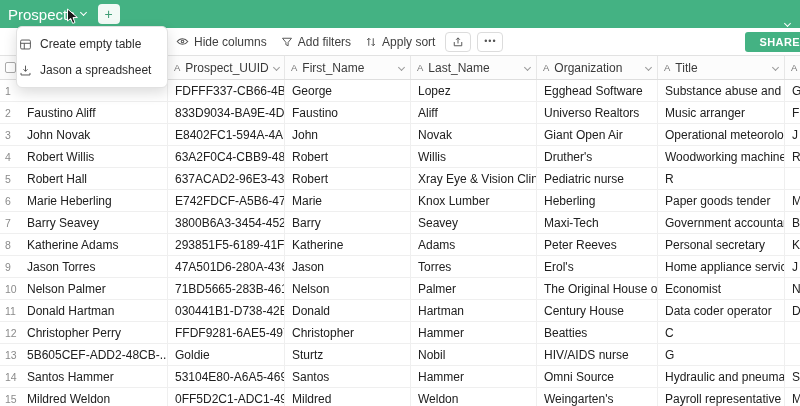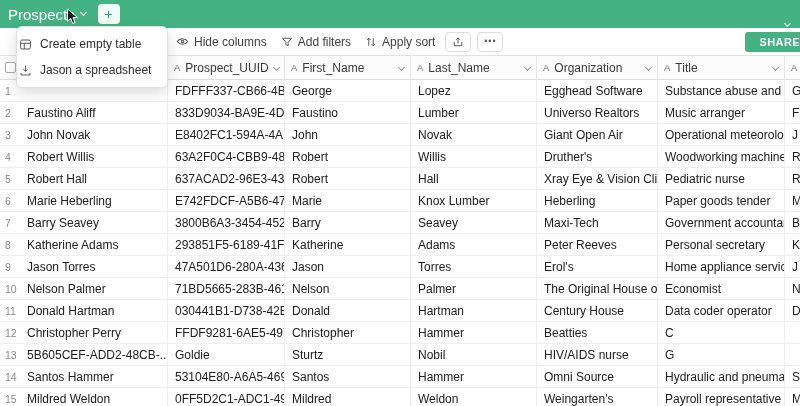--- a/index.html
+++ b/index.html
@@ -153,21 +153,21 @@
         <div class="cell">Lopez</div>
         <div class="cell">Egghead Software</div>
         <div class="cell">Substance abuse and beh...</div>
         <div class="cell">G</div>
       </div>
       <div class="grid-row">
         <div class="cell rownum">2</div>
         <div class="cell">Faustino Aliff</div>
         <div class="cell">833D9034-BA9E-4D6E-9...</div>
         <div class="cell">Faustino</div>
-        <div class="cell">Lumber</div>
+        <div class="cell">Aliff</div>
         <div class="cell">Universo Realtors</div>
         <div class="cell">Music arranger</div>
         <div class="cell">F</div>
       </div>
       <div class="grid-row">
         <div class="cell rownum">3</div>
         <div class="cell">John Novak</div>
         <div class="cell">E8402FC1-594A-4AD9-A...</div>
         <div class="cell">John</div>
         <div class="cell">Novak</div>
@@ -183,21 +183,20 @@
         <div class="cell">Willis</div>
         <div class="cell">Druther's</div>
         <div class="cell">Woodworking machine te...</div>
         <div class="cell">R</div>
       </div>
       <div class="grid-row">
         <div class="cell rownum">5</div>
         <div class="cell">Robert Hall</div>
         <div class="cell">637ACAD2-96E3-436E-A...</div>
         <div class="cell">Robert</div>
-        <div class="cell">Hall</div>
         <div class="cell">Xray Eye &amp; Vision Clinics</div>
         <div class="cell">Pediatric nurse</div>
         <div class="cell">R</div>
       </div>
       <div class="grid-row">
         <div class="cell rownum">6</div>
         <div class="cell">Marie Heberling</div>
         <div class="cell">E742FDCF-A5B6-477E-9...</div>
         <div class="cell">Marie</div>
         <div class="cell">Knox Lumber</div>

